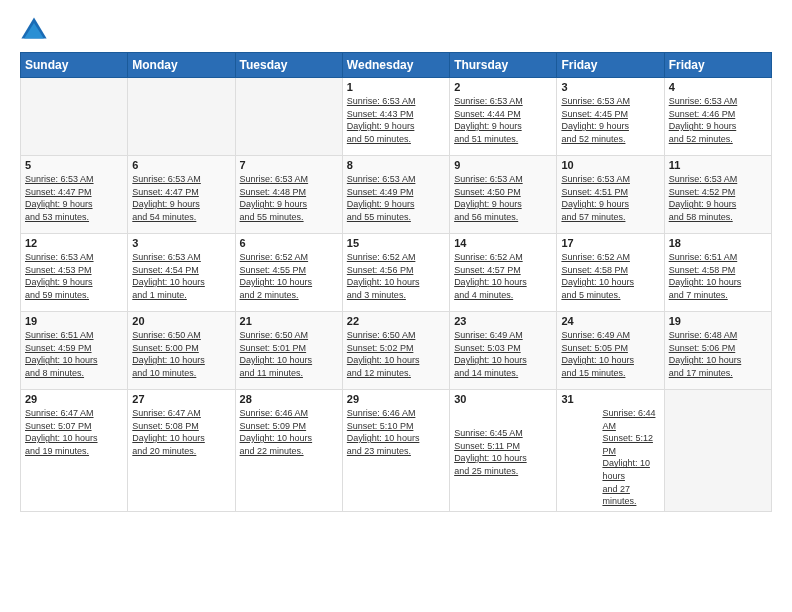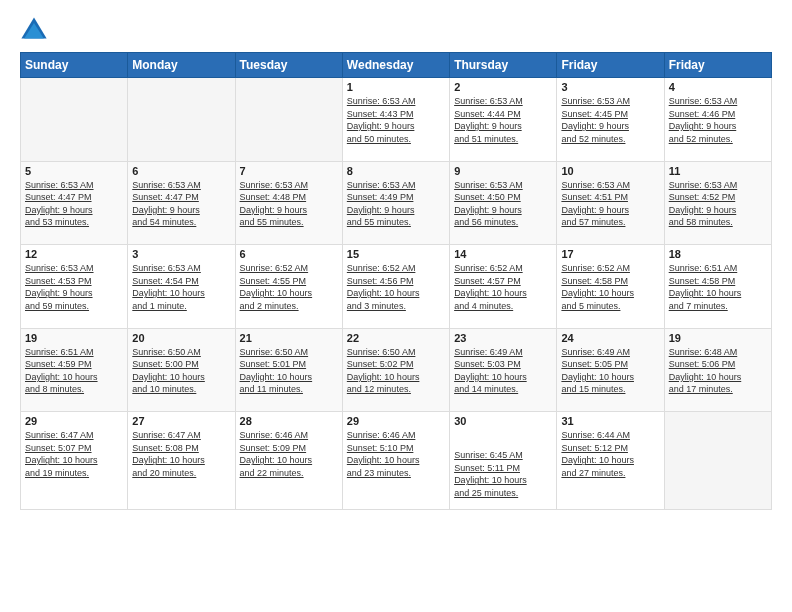--- a/index.html
+++ b/index.html
@@ -353,21 +353,21 @@
           </td>
           <td>
             <span class="day-num">30</span>
             <div class="day-info" style="white-space: pre-line; margin-top: 22px;">Sunrise: 6:45 AM
 Sunset: 5:11 PM
 Daylight: 10 hours
 and 25 minutes.</div>
           </td>
           <td>
             <span class="day-num">31</span>
-            <div class="day-info" style="white-space: pre-line;">Sunrise: 6:44 AM
+            <div class="day-info" style="white-space: pre-line; margin-left: 41px;">Sunrise: 6:44 AM
 Sunset: 5:12 PM
 Daylight: 10 hours
 and 27 minutes.</div>
           </td>
           <td class="empty"></td>
         </tr>
       </tbody>
   </table>
 </div>
 

